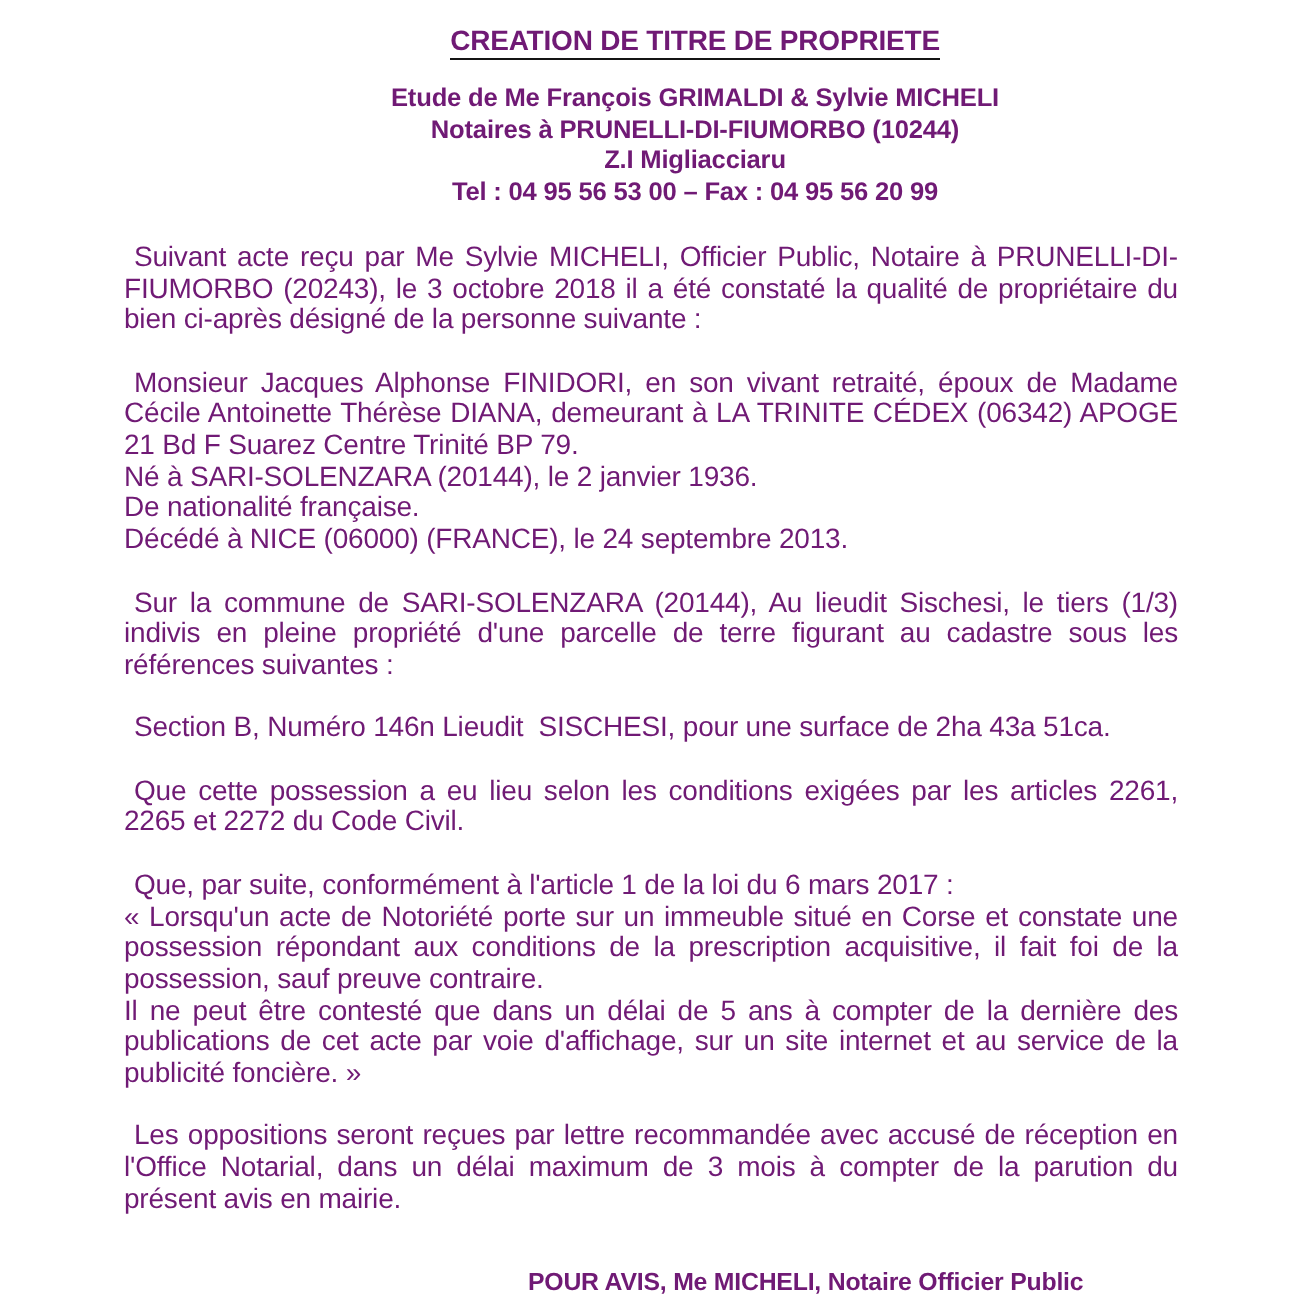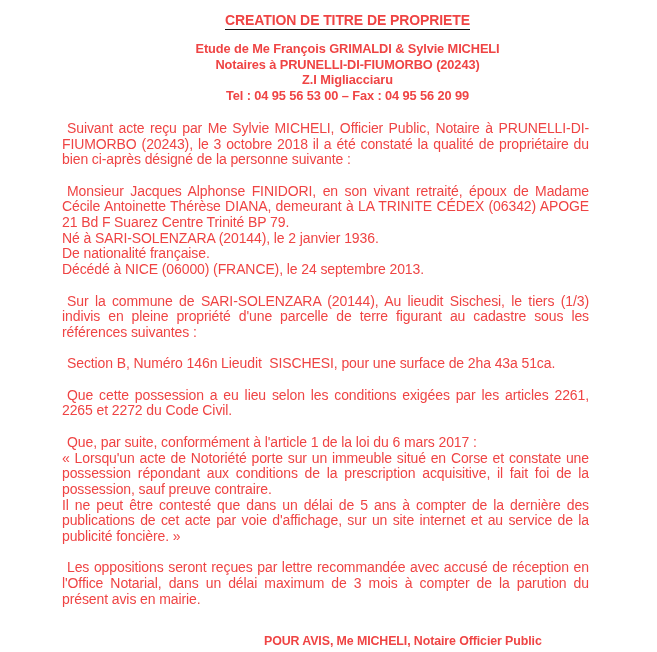--- a/index.html
+++ b/index.html
@@ -6,21 +6,21 @@
     margin: 0;
     padding: 0;
     background: #ffffff;
   }
   .page {
     position: relative;
     width: 657px;
     height: 652px;
     box-sizing: border-box;
     background: #ffffff;
-    color: #ef4444;
+    color: #701a75;
     font-family: "Liberation Sans", "DejaVu Sans", sans-serif;
     padding: 12px 68px 0 62px;
     overflow: hidden;
   }
   
   .header-block {
     text-align: center;
     font-weight: bold;
     font-size: 12.8px;
     line-height: 15.7px;
@@ -66,21 +66,21 @@
 </head>
 <body>
 
 <div class="page">
 
   <div class="header-block">
     <div class="title-row">
       <span class="doc-title">CREATION DE TITRE DE PROPRIETE</span>
     </div>
     <div class="header-line">Etude de Me François GRIMALDI &amp; Sylvie MICHELI</div>
-    <div class="header-line">Notaires à PRUNELLI-DI-FIUMORBO (20243)</div>
+    <div class="header-line">Notaires à PRUNELLI-DI-FIUMORBO (10244)</div>
     <div class="header-line">Z.I Migliacciaru</div>
     <div class="header-line">Tel : 04 95 56 53 00 – Fax : 04 95 56 20 99</div>
   </div>
 
   <div class="body-block">
     <p class="para">Suivant acte reçu par Me Sylvie MICHELI, Officier Public, Notaire à PRUNELLI-DI-FIUMORBO (20243), le 3 octobre 2018 il a été constaté la qualité de propriétaire du bien ci-après désigné de la personne suivante :</p>
     <p class="para">Monsieur Jacques Alphonse FINIDORI, en son vivant retraité, époux de Madame Cécile Antoinette Thérèse DIANA, demeurant à LA TRINITE CÉDEX (06342) APOGE 21 Bd F Suarez Centre Trinité BP 79.
 Né à SARI-SOLENZARA (20144), le 2 janvier 1936.
 De nationalité française.
 Décédé à NICE (06000) (FRANCE), le 24 septembre 2013.</p>

